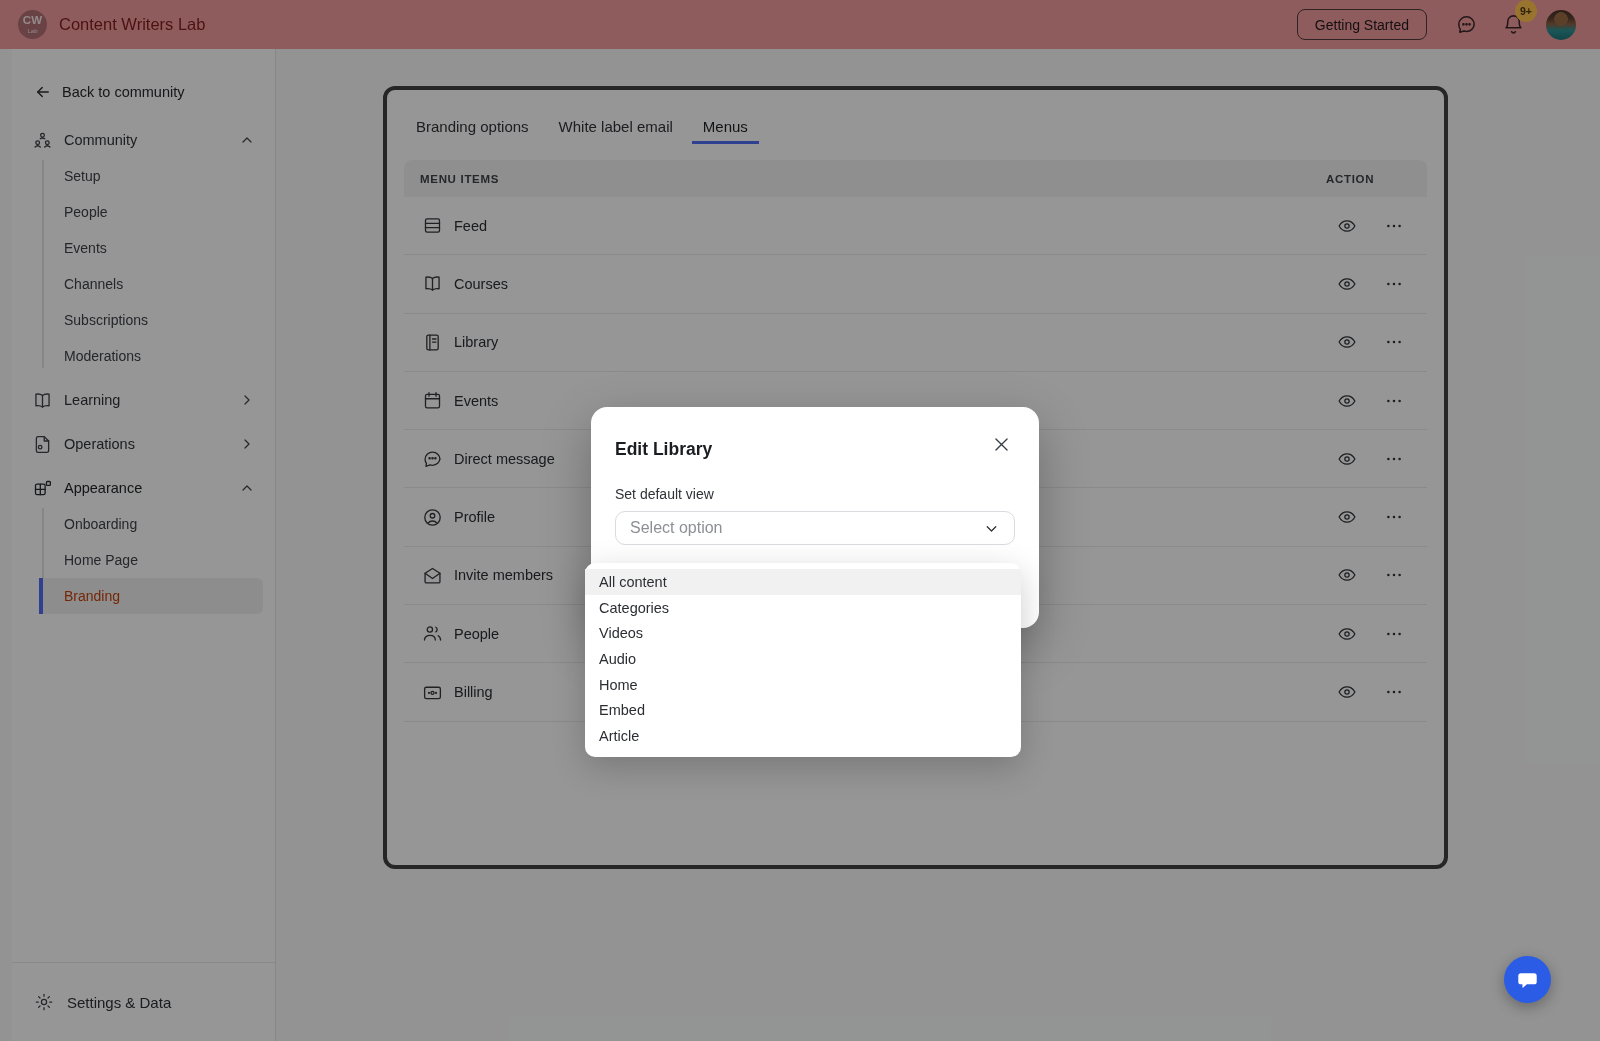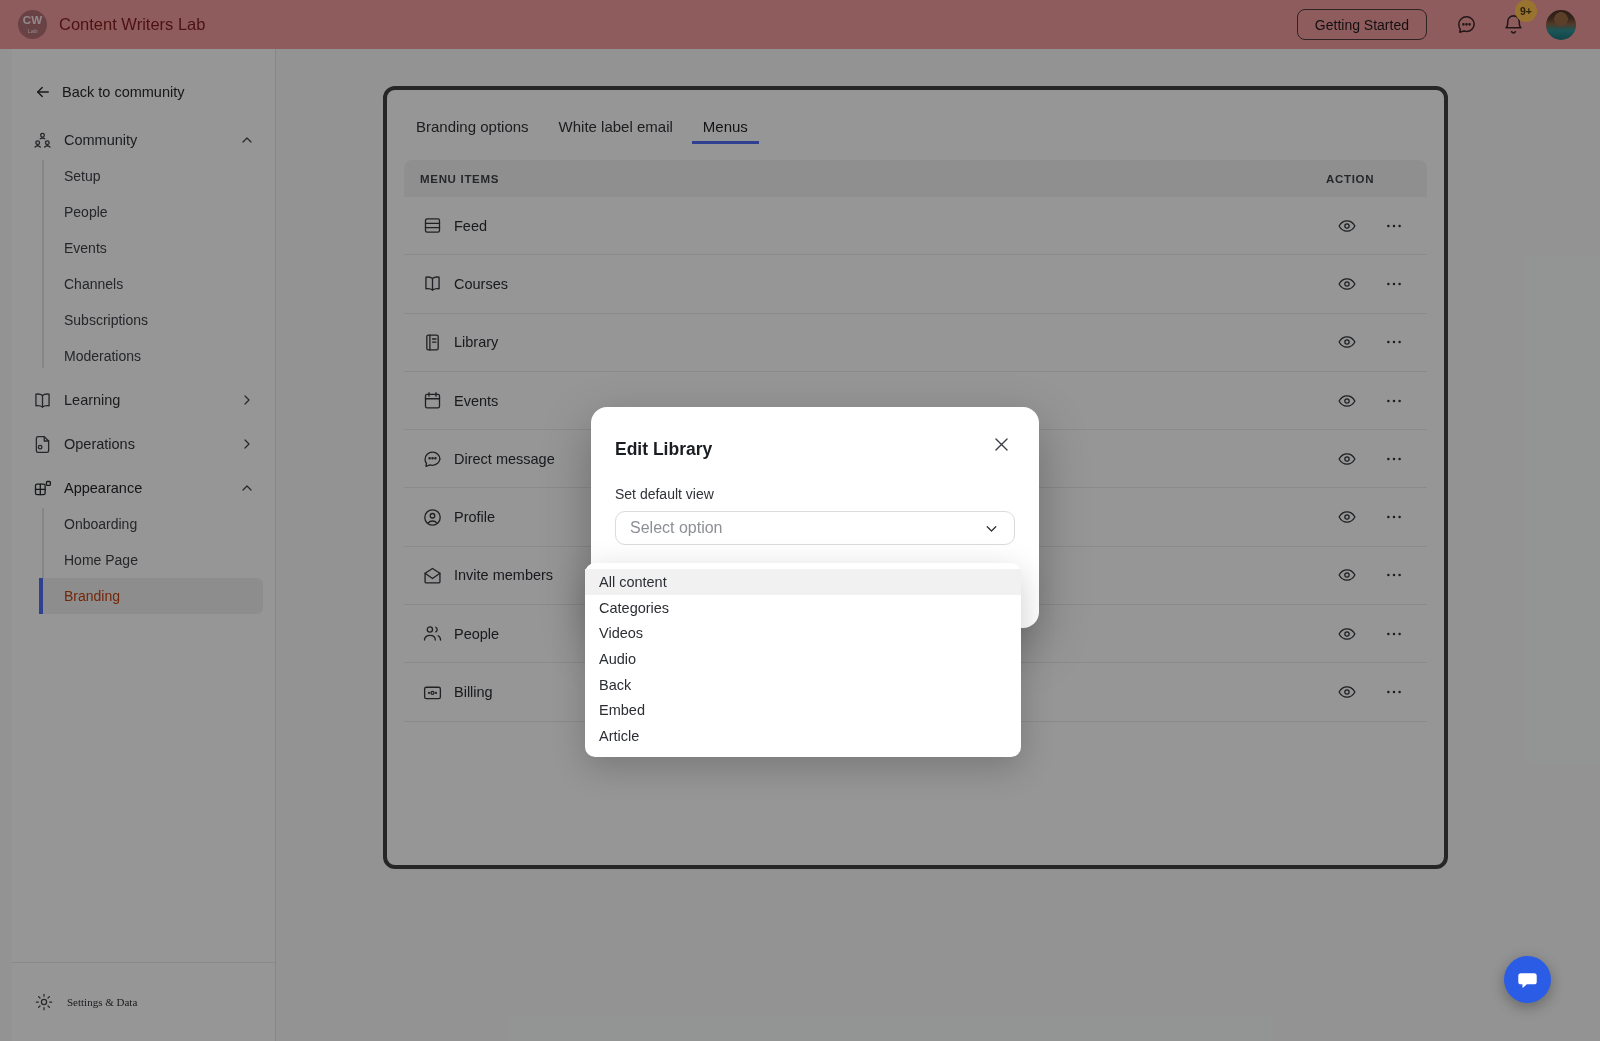--- a/index.html
+++ b/index.html
@@ -47,21 +47,21 @@
   .subgroup .guide { position:absolute; left:30px; top:2px; bottom:6px; width:1.5px; background:#DFDFE1; }
   .sub-item { display:flex; align-items:center; height:36px; padding-left:52px; font-size:14px;
               color:#3F4147; cursor:pointer; }
   .sub-item.active { margin-right:12px; margin-left:27px; padding-left:21px;
                      background:#ECECED; border-left:4px solid #506CF0; border-radius:0 6px 6px 0;
                      color:#c2410c; position:relative; z-index:1; }
   .section-gap { height:8px; }
   .sidebar-footer { position:absolute; left:0; right:0; bottom:0; height:79px; border-top:1px solid #E4E4E5;
                     display:flex; align-items:center; padding-left:22px; }
   .footer-row { display:flex; align-items:center; gap:13px; cursor:pointer; }
-  .footer-label { font-size:11px; color:#2F3136;font-family:Liberation Serif, serif; }
+  .footer-label { font-size:15px; color:#2F3136; }
 
   
   .main { position:absolute; left:265px; top:49px; right:0; bottom:0; background:#F5F6F6; }
   .card { position:absolute; left:118px; top:37px; width:1065px; height:783px; background:#FAFAFA;
           border:4px solid #404040; border-radius:12px; }
   .tabs { display:flex; gap:8px; padding-left:18px; margin-top:21px; }
   .tab { padding:0 11px; height:33px; display:flex; align-items:center; font-size:15px; font-weight:500;
          color:#303237; border-bottom:3.5px solid transparent; cursor:pointer; }
   .tab.active { color:#1F2125; border-bottom-color:#506CF0; }
   .table { margin:16px 17px 0 17px; }
@@ -518,21 +518,21 @@
           </svg>
       </span>
     </div>
   </div>
 
   <div class="dropdown">
     <div class="option highlighted">All content</div>
     <div class="option">Categories</div>
     <div class="option">Videos</div>
     <div class="option">Audio</div>
-    <div class="option">Back</div>
+    <div class="option">Home</div>
     <div class="option">Embed</div>
     <div class="option">Article</div>
   </div>
 
   <button class="chat-launcher">
     <span>
       <svg width="27" height="27" viewBox="0 0 24 24">
         <path fill="#ffffff" d="M6.2 6.5h11.6a2.4 2.4 0 0 1 2.4 2.4v5a2.4 2.4 0 0 1-2.4 2.4h-6.4l-3.2 2.9a.4.4 0 0 1-.7-.3v-2.6h-1.3a2.4 2.4 0 0 1-2.4-2.4v-5a2.4 2.4 0 0 1 2.4-2.4z"></path>
       </svg>
     </span>

